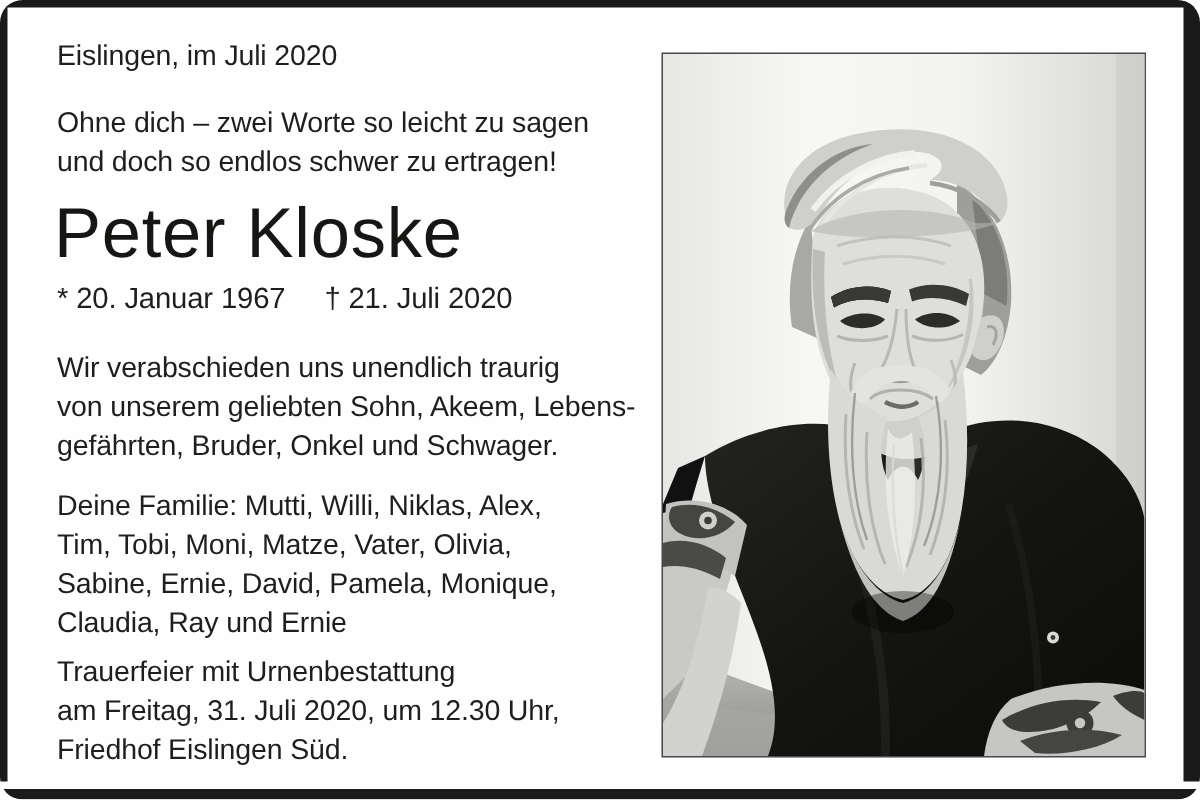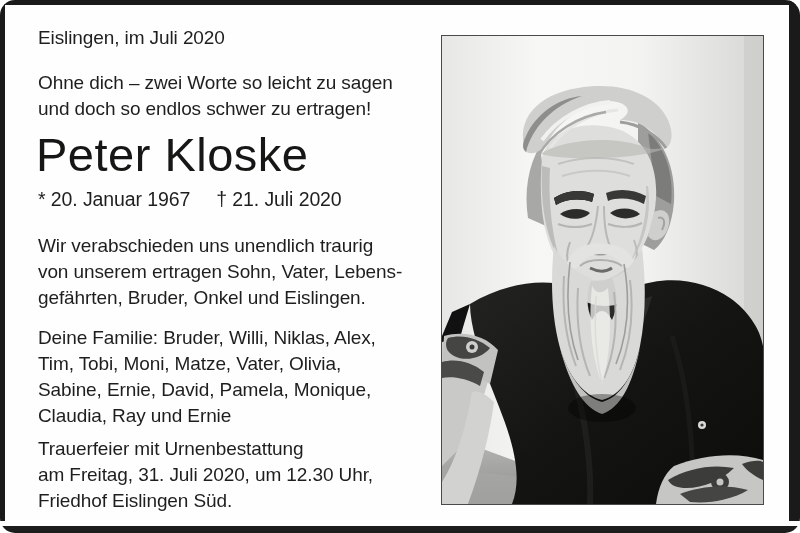--- a/index.html
+++ b/index.html
@@ -50,26 +50,26 @@
   </div>
 
   <div class="name">Peter Kloske</div>
 
   <div class="txt dates">
     <span class="birth">* 20. Januar 1967</span><span class="death">† 21. Juli 2020</span>
   </div>
 
   <div class="txt farewell">
     <div>Wir verabschieden uns unendlich traurig</div>
-    <div>von unserem ertragen Sohn, Vater, Lebens-</div>
-    <div>gefährten, Bruder, Onkel und Eislingen.</div>
+    <div>von unserem geliebten Sohn, Akeem, Lebens-</div>
+    <div>gefährten, Bruder, Onkel und Schwager.</div>
   </div>
 
   <div class="txt family">
-    <div>Deine Familie: Bruder, Willi, Niklas, Alex,</div>
+    <div>Deine Familie: Mutti, Willi, Niklas, Alex,</div>
     <div>Tim, Tobi, Moni, Matze, Vater, Olivia,</div>
     <div>Sabine, Ernie, David, Pamela, Monique,</div>
     <div>Claudia, Ray und Ernie</div>
   </div>
 
   <div class="txt service">
     <div>Trauerfeier mit Urnenbestattung</div>
     <div>am Freitag, 31. Juli 2020, um 12.30 Uhr,</div>
     <div>Friedhof Eislingen Süd.</div>
   </div>

